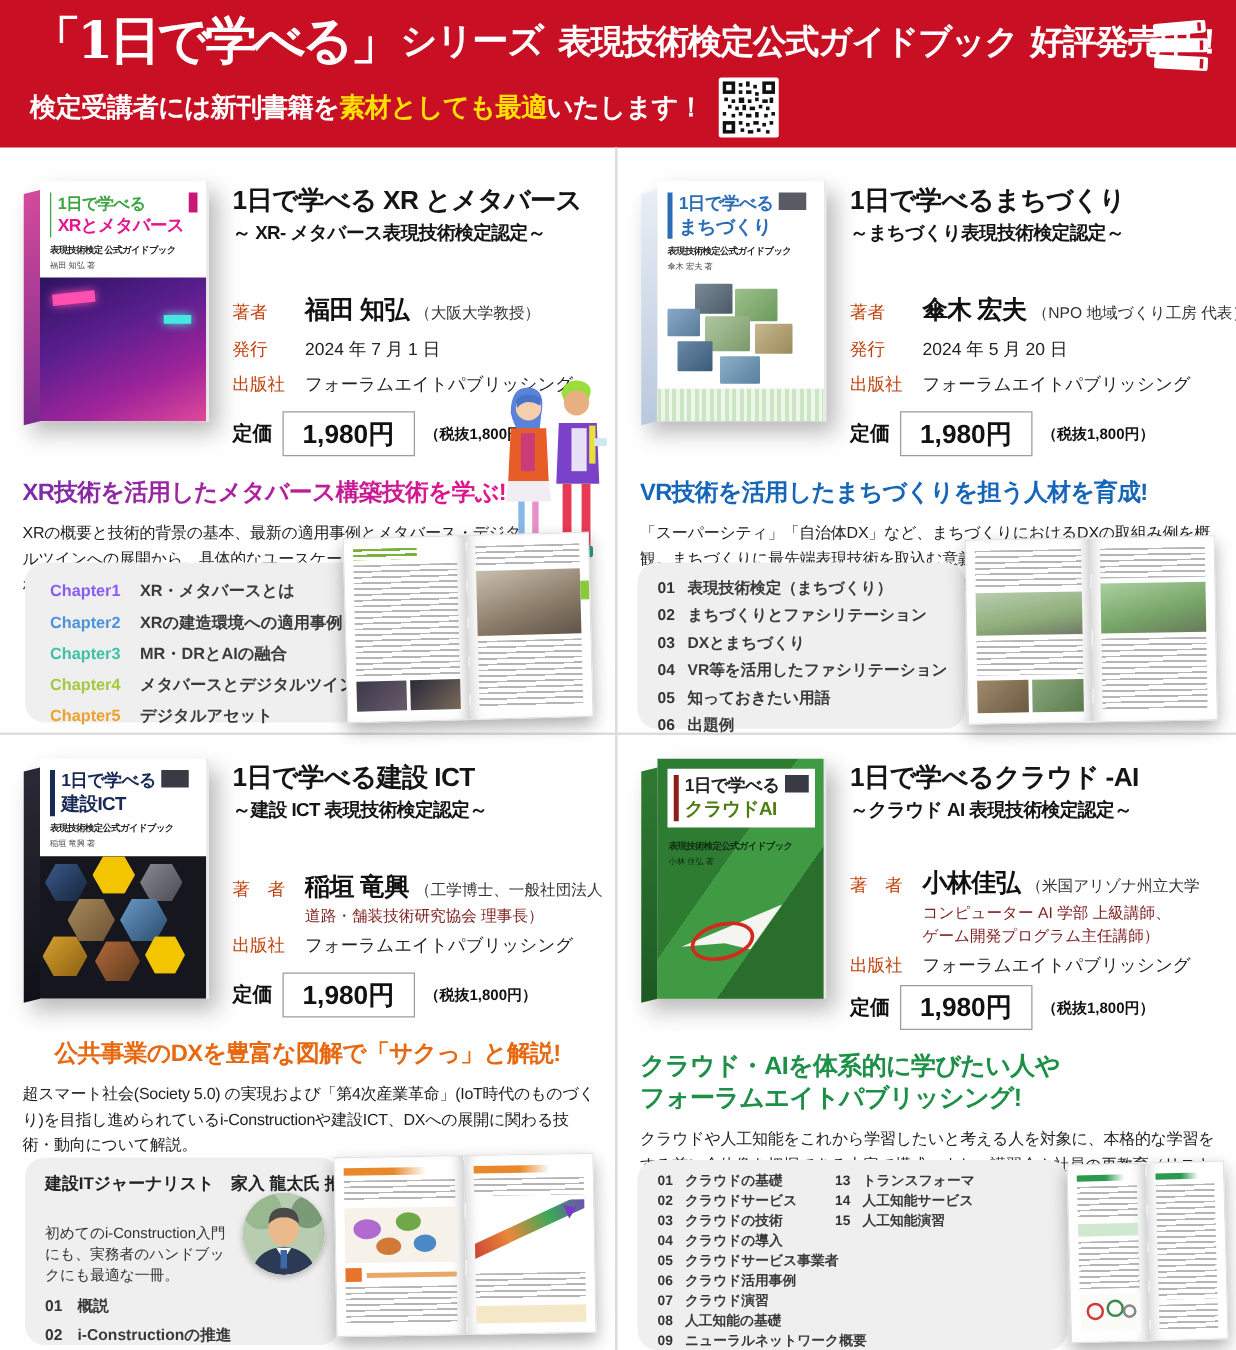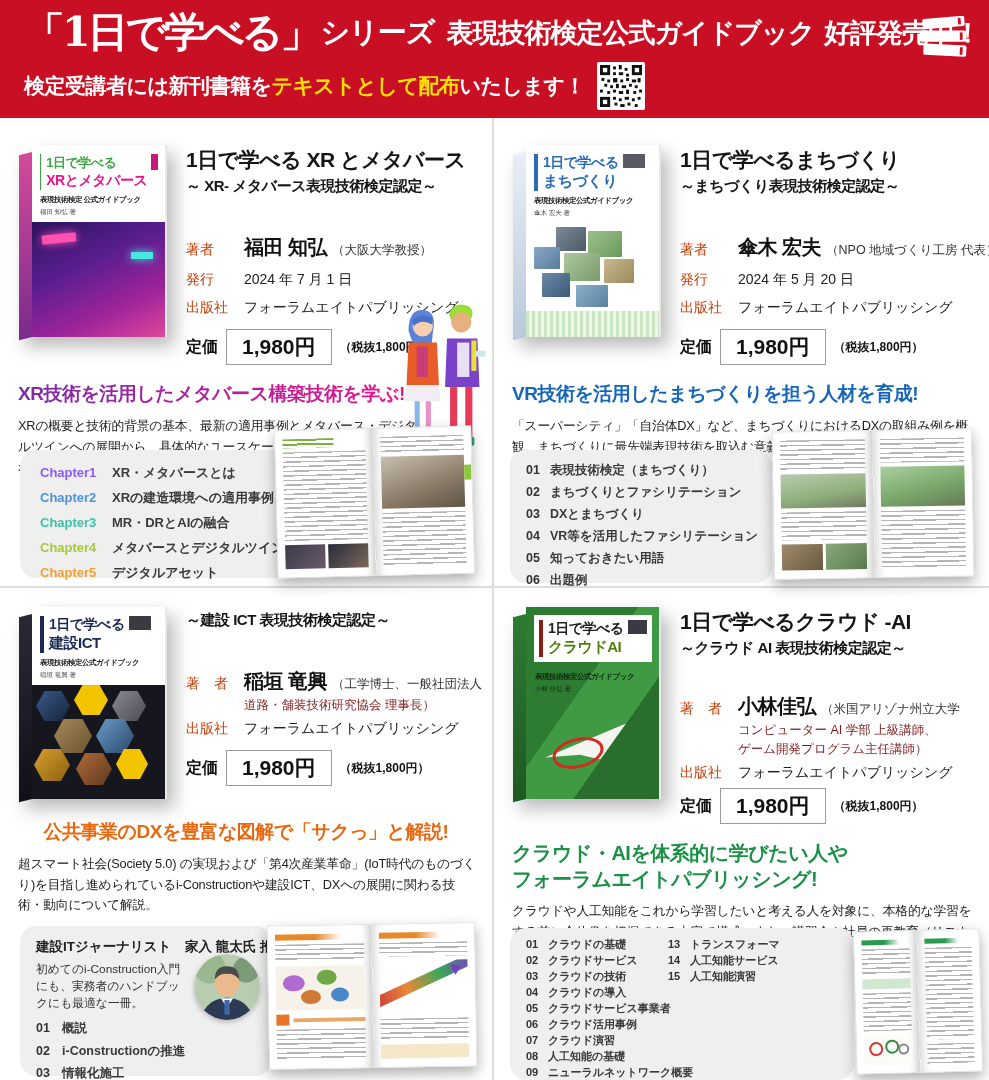--- a/index.html
+++ b/index.html
@@ -99,21 +99,21 @@
   .box-xr { left:20px; top:332px; width:302px; height:128px; padding:14px 14px 10px 20px; }
   .box-xr .ch-row { margin-bottom:7px; }
   .box-xr .ch-num { width:72px; font-size:13px; }
   .box-xr .ch-lab { font-size:13px; font-weight:bold; color:#3a3a3a; }
   .box-machi { left:16px; top:332px; width:262px; height:133px; padding:12px 10px 8px 16px; }
   .box-machi .ch-row { margin-bottom:5px; }
   .box-machi .ch-num { width:24px; font-size:12.5px; color:#333; }
   .box-machi .ch-lab { font-size:12.5px; font-weight:bold; color:#3a3a3a; }
   .box-ict { left:20px; top:338px; width:252px; height:150px; padding:12px 12px 8px 16px; }
   .box-ict .rec-title { font-size:13.5px; font-weight:bold; color:#222; white-space:nowrap; }
-  .box-ict .rec-text { font-size:11.8px; color:#333; margin-top:5px; width:150px; line-height:1.45; }
+  .box-ict .rec-text { font-size:11.8px; color:#333; margin-top:22px; width:150px; line-height:1.45; }
   .box-ict .ch-rows { margin-top:8px; }
   .box-ict .ch-row { margin-bottom:5.5px; }
   .box-ict .ch-num { width:26px; font-size:12.5px; color:#333; }
   .box-ict .ch-lab { font-size:12.5px; font-weight:bold; color:#3a3a3a; }
   .portrait { position:absolute; right:12px; top:28px; width:66px; height:66px; border-radius:50%; overflow:hidden; box-shadow:0 2px 5px rgba(0,0,0,.25); }
   .box-ai { left:16px; top:340px; width:344px; height:152px; padding:9px 8px 4px 16px; }
   .box-ai .ch-row { margin-bottom:1px; }
   .box-ai .ch-num { width:22px; font-size:11px; color:#333; }
   .box-ai .ch-lab { font-size:11px; font-weight:bold; color:#3a3a3a; white-space:nowrap; }
   .ai-col2 { position:absolute; left:158px; top:9px; }
@@ -140,21 +140,21 @@
 
   <div class="header">
     <div class="h-row1">
       <span class="h-bracket">「1日で学べる」</span>
       <span class="h-series">シリーズ</span>
       <span class="h-main">表現技術検定公式ガイドブック</span>
       <span class="h-sale">好評発売中！</span>
     </div>
     <div class="h-row2">
       <span>検定受講者には新刊書籍を</span>
-      <span class="h-hl">テキストとして配布</span>
+      <span class="h-hl">素材としても最適</span>
       <span>いたします！</span>
       <span class="qr-box">
         <svg viewBox="0 0 29 29" width="42" height="42">
           <rect width="29" height="29" fill="#fff"></rect>
           <g fill="#111">
             <rect x="0" y="0" width="7" height="7"></rect>
               <rect x="22" y="0" width="7" height="7"></rect>
               <rect x="0" y="22" width="7" height="7"></rect>
             <rect x="2" y="2" width="3" height="3" fill="#fff"></rect>
               <rect x="24" y="2" width="3" height="3" fill="#fff"></rect>
@@ -455,20 +455,21 @@
               <div class="hex" style="left:80px;top:6px;width:34px;height:30px;background:linear-gradient(135deg,#8a8a92,#4a4a52)"></div>
               <div class="hex" style="left:22px;top:34px;width:38px;height:34px;background:linear-gradient(135deg,#a8885a,#6a5432)"></div>
               <div class="hex" style="left:64px;top:34px;width:38px;height:34px;background:linear-gradient(135deg,#6a9ac8,#2a4a6a)"></div>
               <div class="hex" style="left:2px;top:64px;width:36px;height:32px;background:linear-gradient(135deg,#d8a030,#8a6010)"></div>
               <div class="hex" style="left:44px;top:68px;width:36px;height:32px;background:linear-gradient(135deg,#b06a3a,#5e3a1e)"></div>
               <div class="hex" style="left:84px;top:64px;width:32px;height:30px;background:#f2c500"></div>
             </div>
           </div>
         </div>
         <div class="book-meta">
+          <div class="b-title">1日で学べる建設 ICT</div>
           <div class="b-subtitle">～建設 ICT 表現技術検定認定～</div>
           <div class="meta-rows">
             <div class="meta-row tight">
               <span class="meta-label">著　者</span>
               <span class="author-name">稲垣 竜興</span>
               <span class="author-note">（工学博士、一般社団法人</span>
             </div>
             <div class="note-cont">道路・舗装技術研究協会 理事長）</div>
             <div class="meta-row">
               <span class="meta-label">出版社</span>

